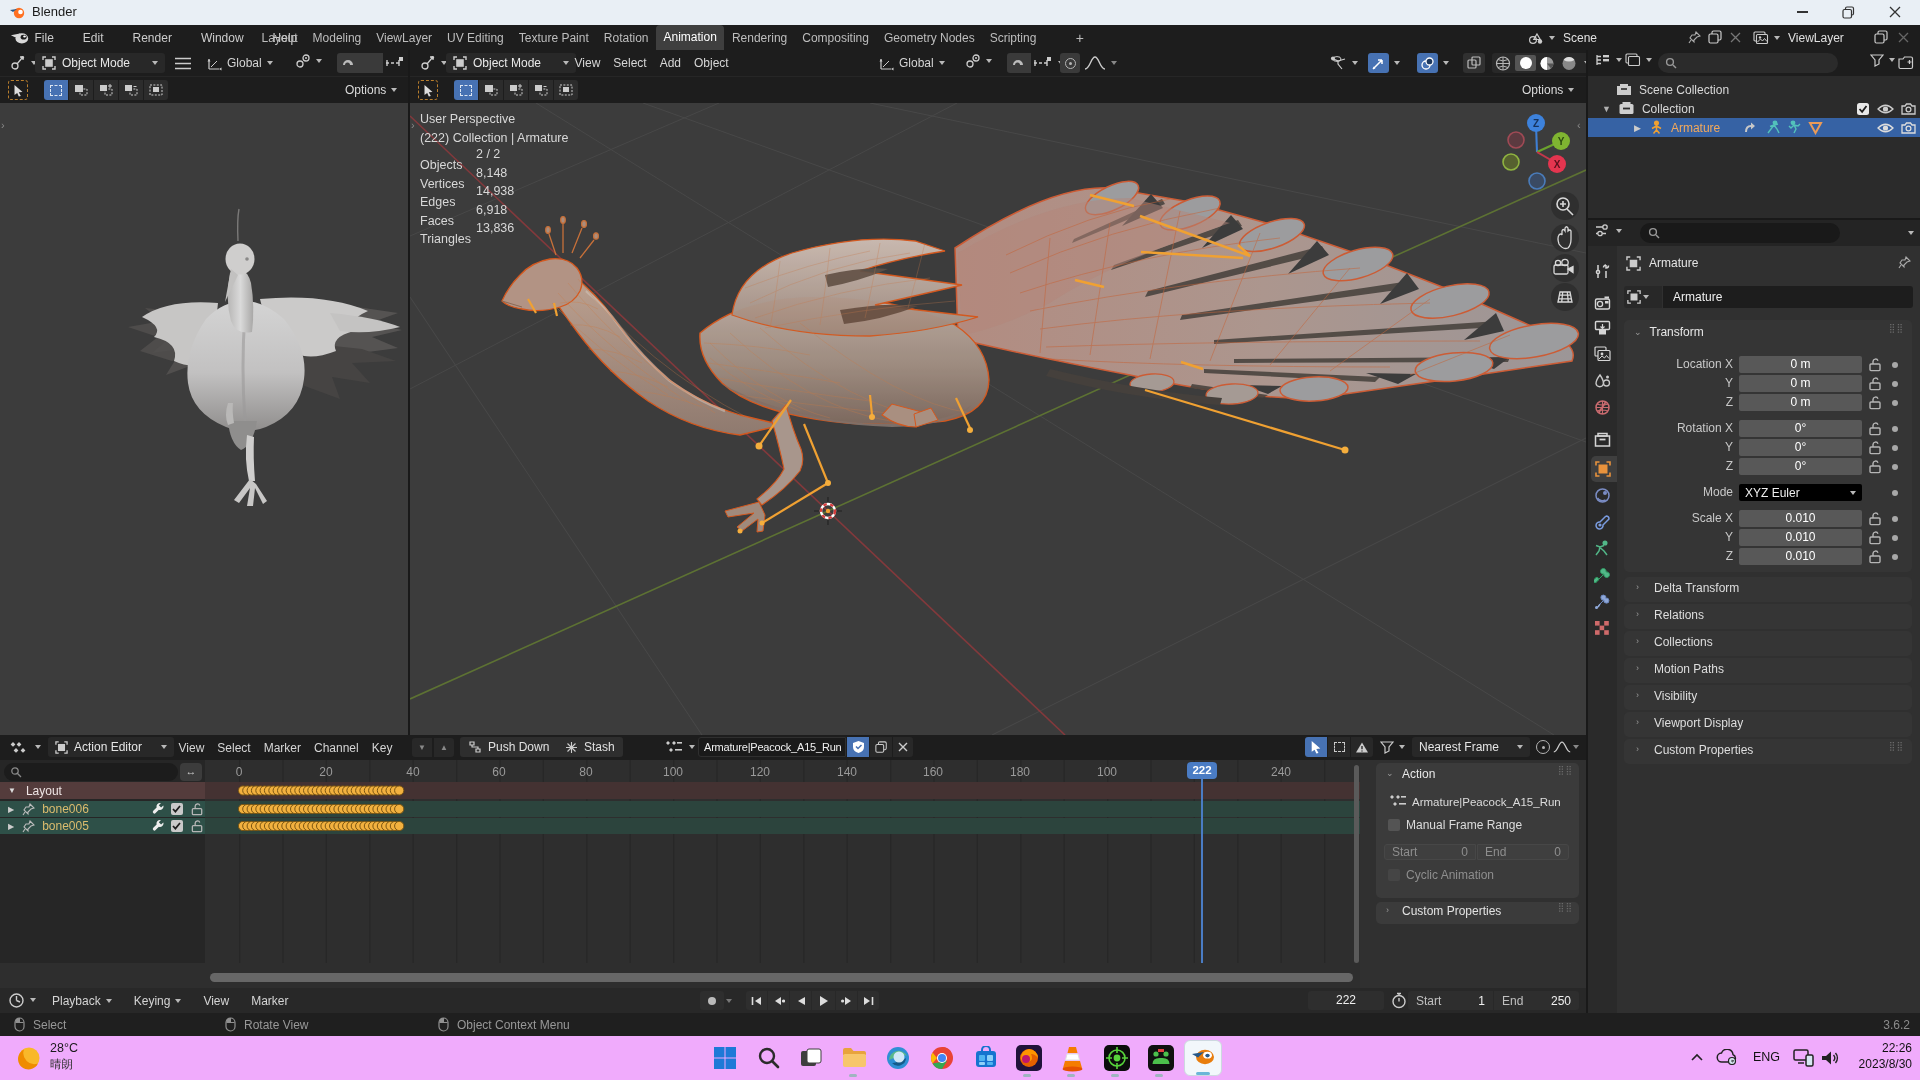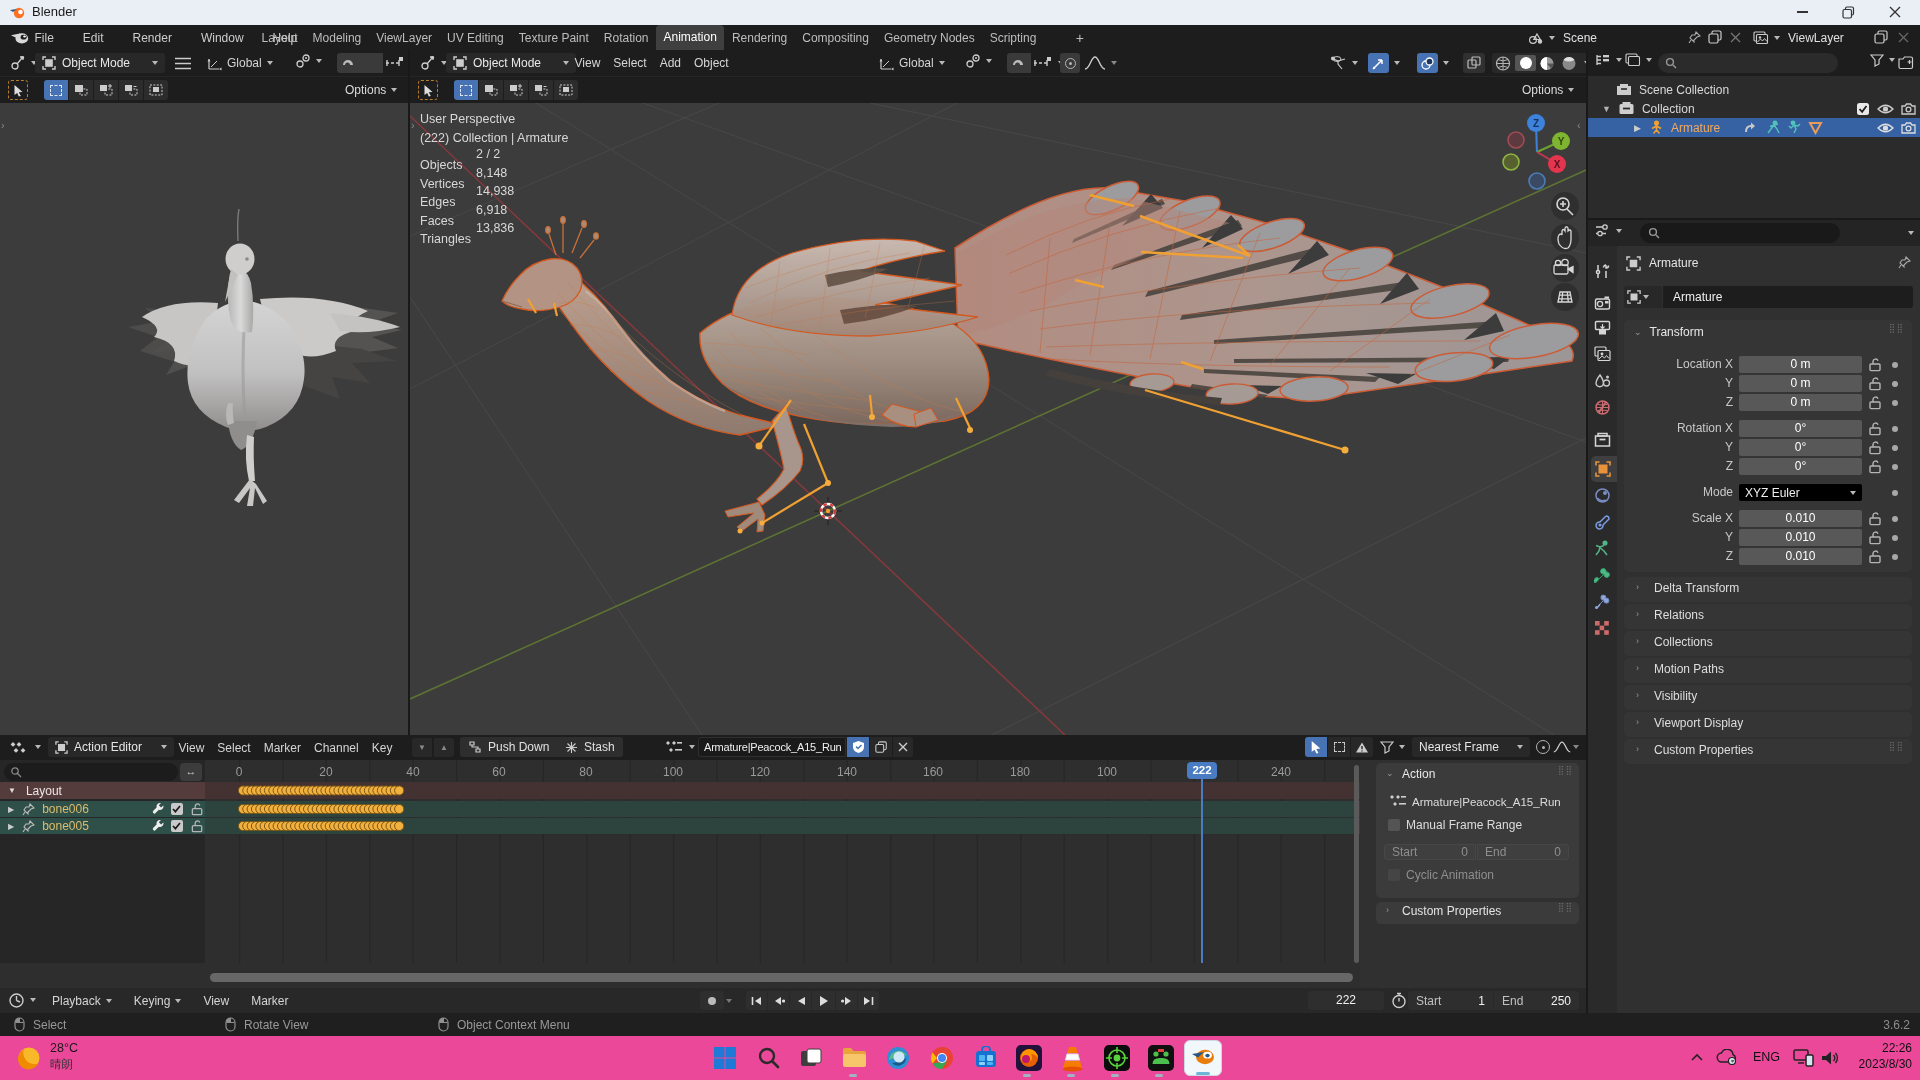--- a/index.html
+++ b/index.html
@@ -1452,21 +1452,21 @@
       <svg width="11" height="15" viewBox="0 0 11 15">
         <rect x="1" y="1" width="9" height="13" rx="4.5" fill="none" stroke="#909090" stroke-width="1.2"></rect>
         <path d="M1.5 5.5 h8 M5.5 1 v4.5" stroke="#909090" stroke-width="1"></path>
         <path d="M1.5 2.8 a4 4 0 0 1 4 -1.8 v4.5 h-4 Z" fill="#909090"></path>
       </svg>
       <span style="color:#989898">Object Context Menu</span>
     </div>
   <span class="abs" style="right:10px;top:5px;color:#8c8c8c">3.6.2</span>
 </div>
 
-<div id="taskbar" class="abs" style="left:0;top:1036px;width:1920px;height:44px;background:#ec4899">
+<div id="taskbar" class="abs" style="left:0;top:1036px;width:1920px;height:44px;background:#f0abfc">
 
   <svg class="abs" style="left:16px;top:9px" width="26" height="26" viewBox="0 0 26 26">
       <circle cx="13" cy="13" r="10.5" fill="#f9b82a"></circle>
       <path d="M8 4.5 a10.5 10.5 0 1 0 14 14 a11 11 0 0 1 -14 -14 Z" fill="#ef8b00"></path>
     </svg>
   <div class="abs" style="left:50px;top:5px;color:#1a1a1a;font-size:12.5px">28°C</div>
   <div class="abs" style="left:50px;top:21px;color:#333;font-size:11.5px">晴朗</div>
 
   <svg class="abs" style="left:713px;top:10px" width="24" height="24" viewBox="0 0 24 24">
       <rect x="1" y="1" width="10.5" height="10.5" fill="#1e79d7"></rect>

